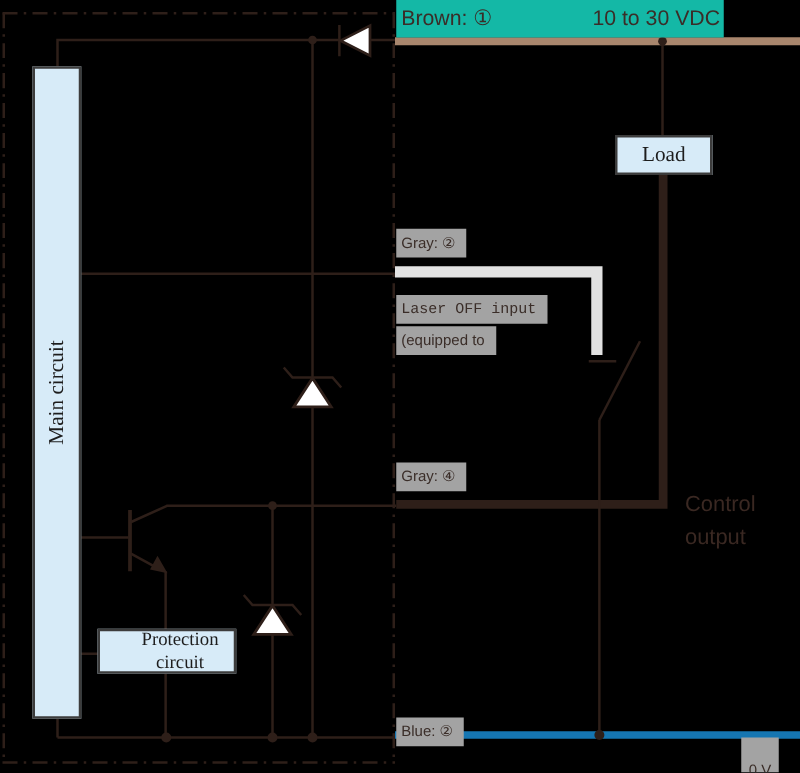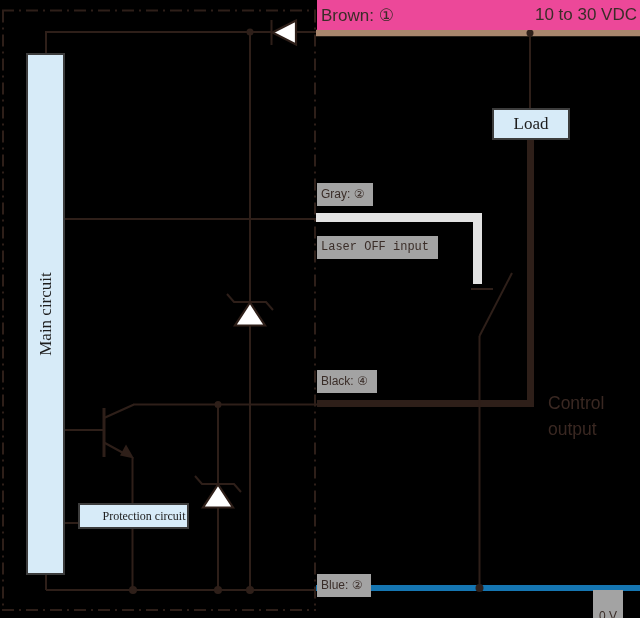--- a/index.html
+++ b/index.html
@@ -20,42 +20,42 @@
   .brownw { stroke:var(--brown,#a8866d); stroke-width:6.5; fill:none; }
   .grayw  { stroke:var(--gray,#e2e2e2);  stroke-width:9;  fill:none; stroke-miterlimit:10; }
   .bluew  { stroke:var(--blue,#1576b2);  stroke-width:6;  fill:none; }
 
   
   .patch {
     position:absolute; background:#a3a3a3; color:var(--label-text,#3a2d28);
     font-size:12px; line-height:20px; padding:1px 9px 2px 4px; white-space:nowrap;
   }
   #top-strip {
-    position:absolute; left:317px; top:0; width:323px; height:30px;
-    background:#ec4899; color:var(--label-text,#3a2d28); font-size:17px;
+    position:absolute; left:317px; top:0; width:262px; height:30px;
+    background:#14b8a6; color:var(--label-text,#3a2d28); font-size:17px;
     display:flex; justify-content:space-between; align-items:center;
     padding:0 3px 0 4px; box-sizing:border-box; white-space:nowrap;
   }
   #control-output {
     position:absolute; left:548px; top:390px; color:var(--control-text,#3a2822);
     font-size:17.5px; line-height:26px; white-space:nowrap;
   }
 
   
   .box {
     position:absolute; background:var(--box-fill,#d7ebf8);
     border:2px solid var(--box-border,#3c3c3c); box-sizing:border-box;
     display:flex; align-items:center; justify-content:center;
     color:var(--box-text,#1d1d1d);
     font-family:Liberation Serif, serif;
   }
   #main-circuit-box { left:26px; top:53px; width:39px; height:522px; font-size:17px; }
   #main-circuit-box span { transform:rotate(-90deg); white-space:nowrap; }
-  #protection-box { left:78px; top:503px; width:111px; height:26px;
-    font-size:12px; line-height:18px; text-align:center;padding-left:21px; }
+  #protection-box { left:78px; top:503px; width:111px; height:36px;
+    font-size:15px; line-height:18px; text-align:center;padding-left:21px; }
   #load-box { left:492px; top:108px; width:78px; height:32px; font-size:17px; }
 </style>
 </head>
 <body>
 
 <div id="stage">
 
   <svg id="circuit-svg" width="640" height="618" viewBox="0 0 640 618">
 
     <g>
@@ -133,22 +133,23 @@
   </div>
 
   <div id="top-strip">
     <span>Brown: ①</span>
     <span>10 to 30 VDC</span>
   </div>
 
   <div class="patch" style="left:317px; top:183px;">Gray: ②</div>
 
   <div class="patch" style="left:317px; top:236px;font-family:Liberation Mono, monospace;">Laser OFF input</div>
+  <div class="patch" style="left:317px; top:261px;">(equipped to</div>
 
-  <div class="patch" style="left:317px; top:370px;">Black: ④</div>
+  <div class="patch" style="left:317px; top:370px;">Gray: ④</div>
 
   <div id="control-output">
     <div>Control</div>
     <div>output</div>
   </div>
 
   <div class="patch" style="left:317px; top:554px;margin-top:20px;">Blue: ②</div>
   <div class="patch" style="left:593px; top:554px; padding:16px 6px 2px 6px;margin-top:36px;">0 V</div>
 
 </div>

